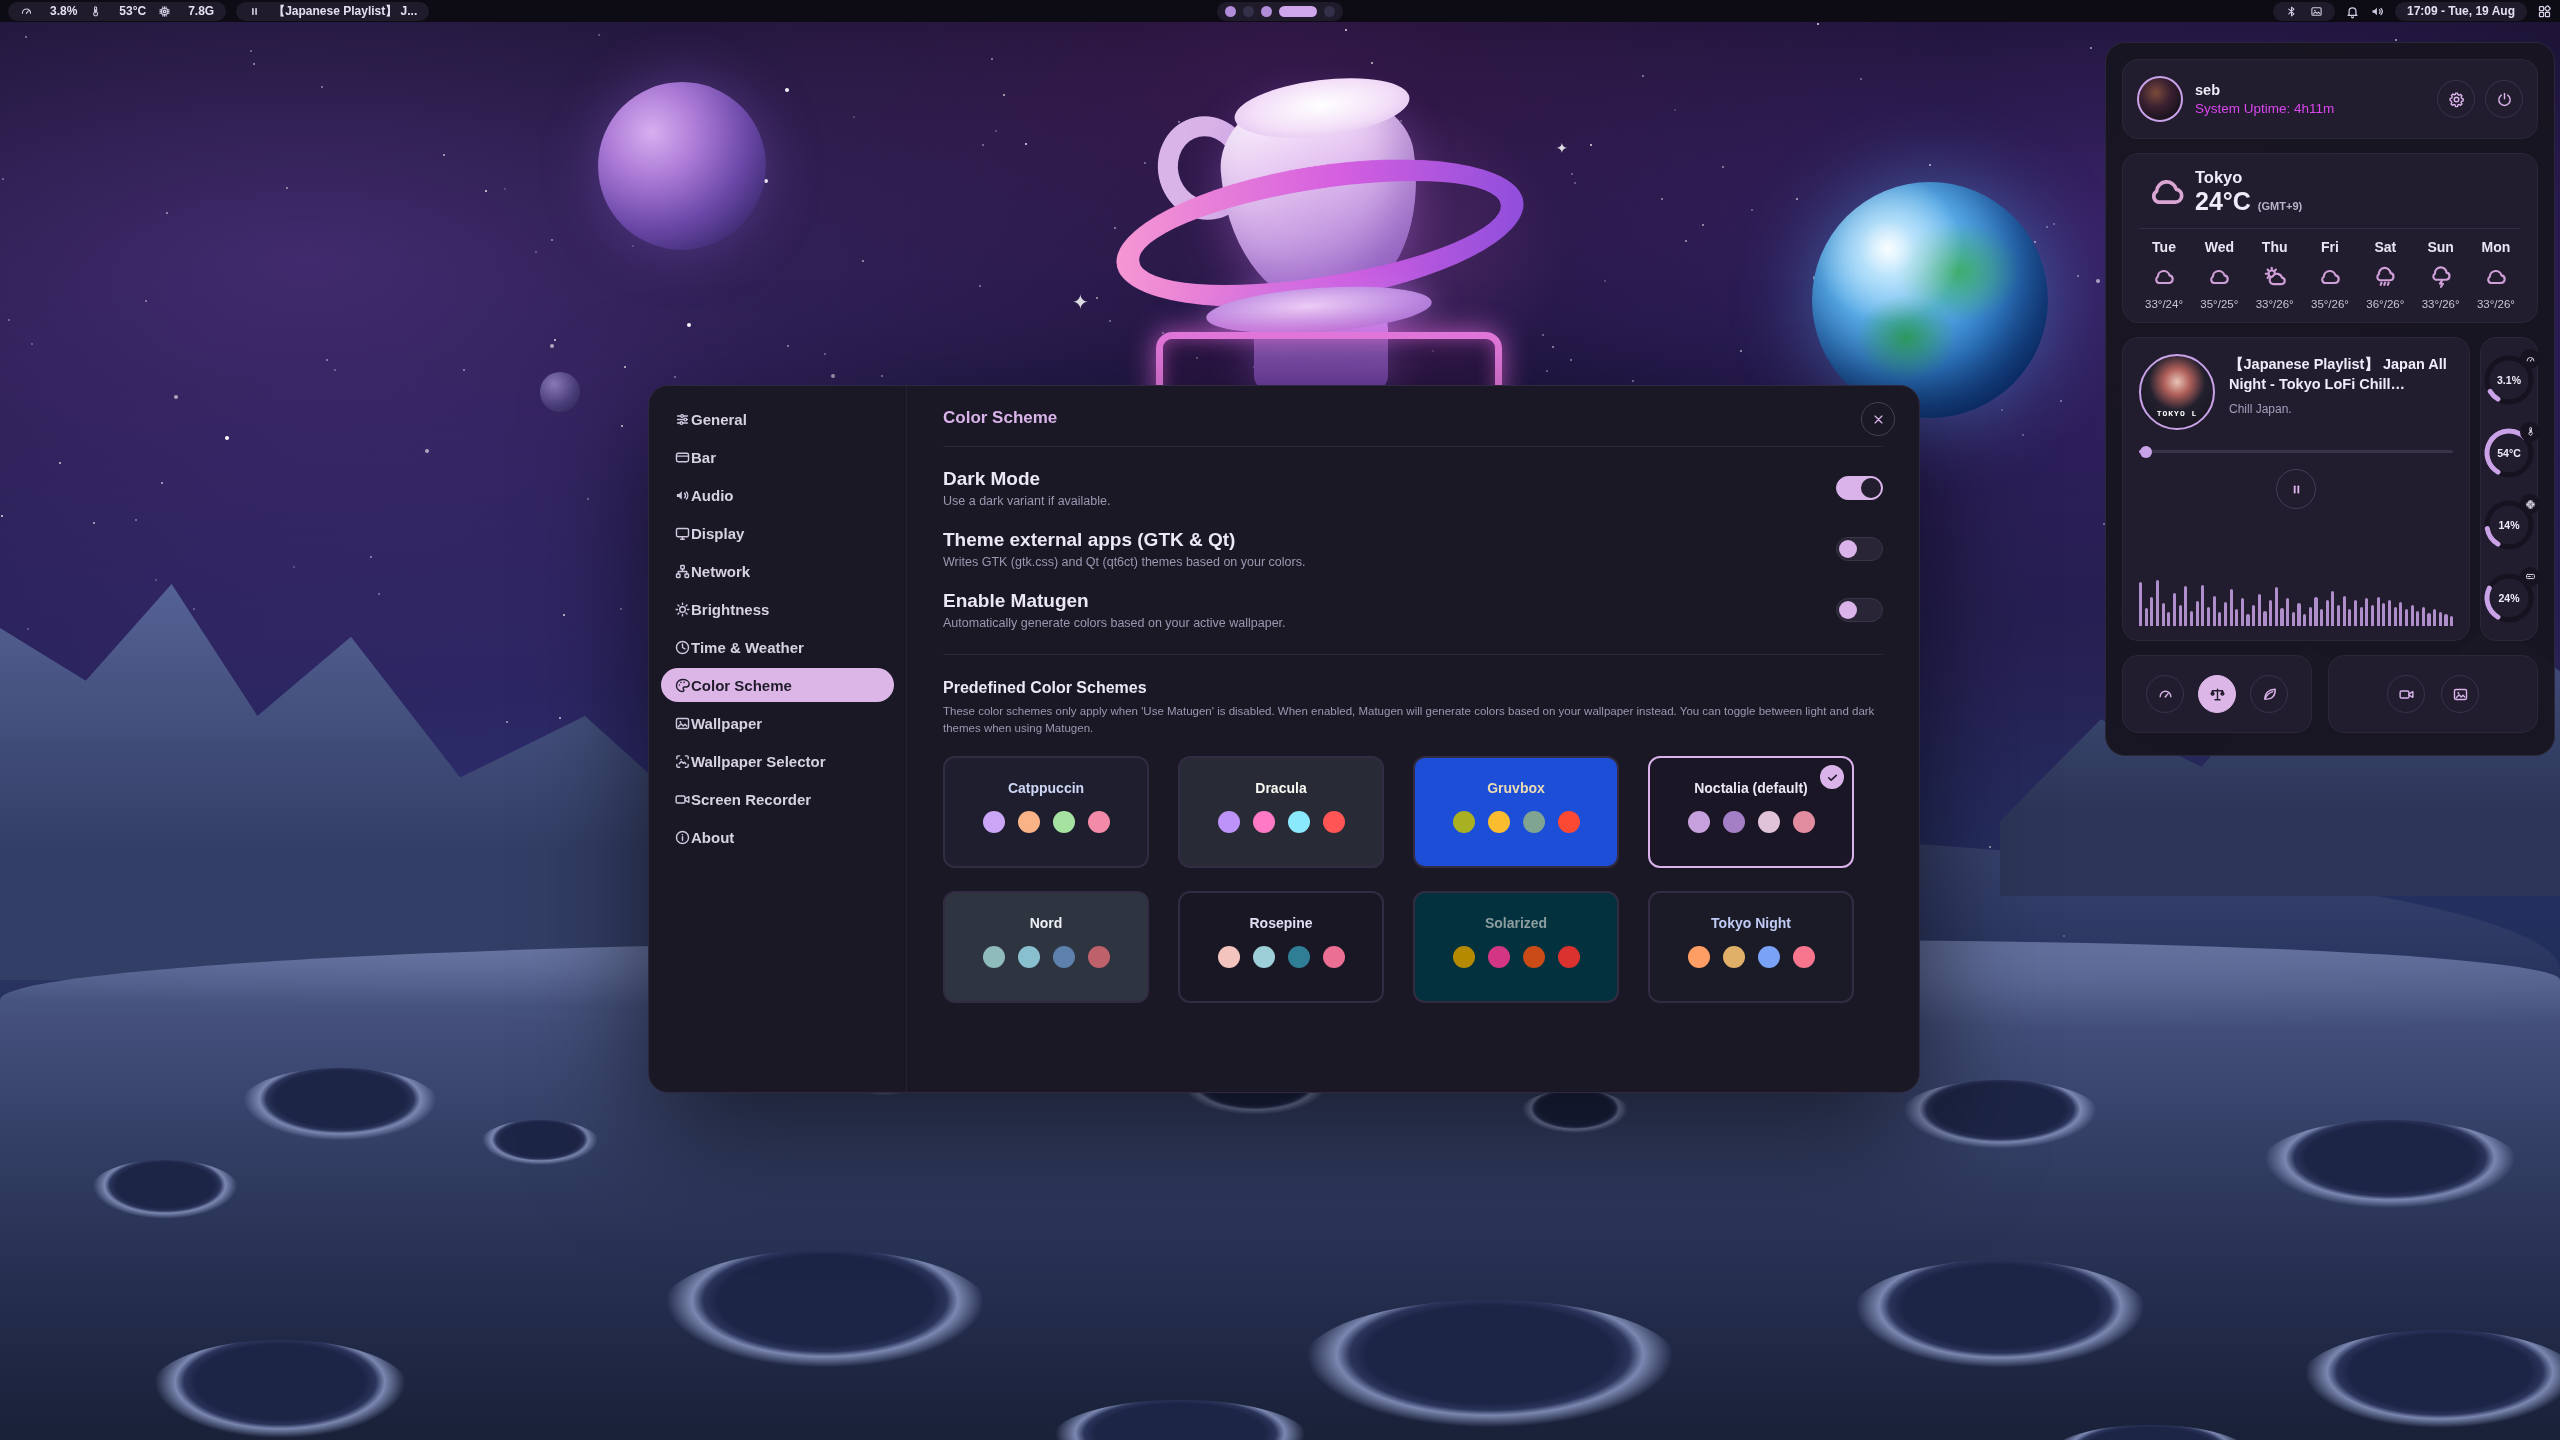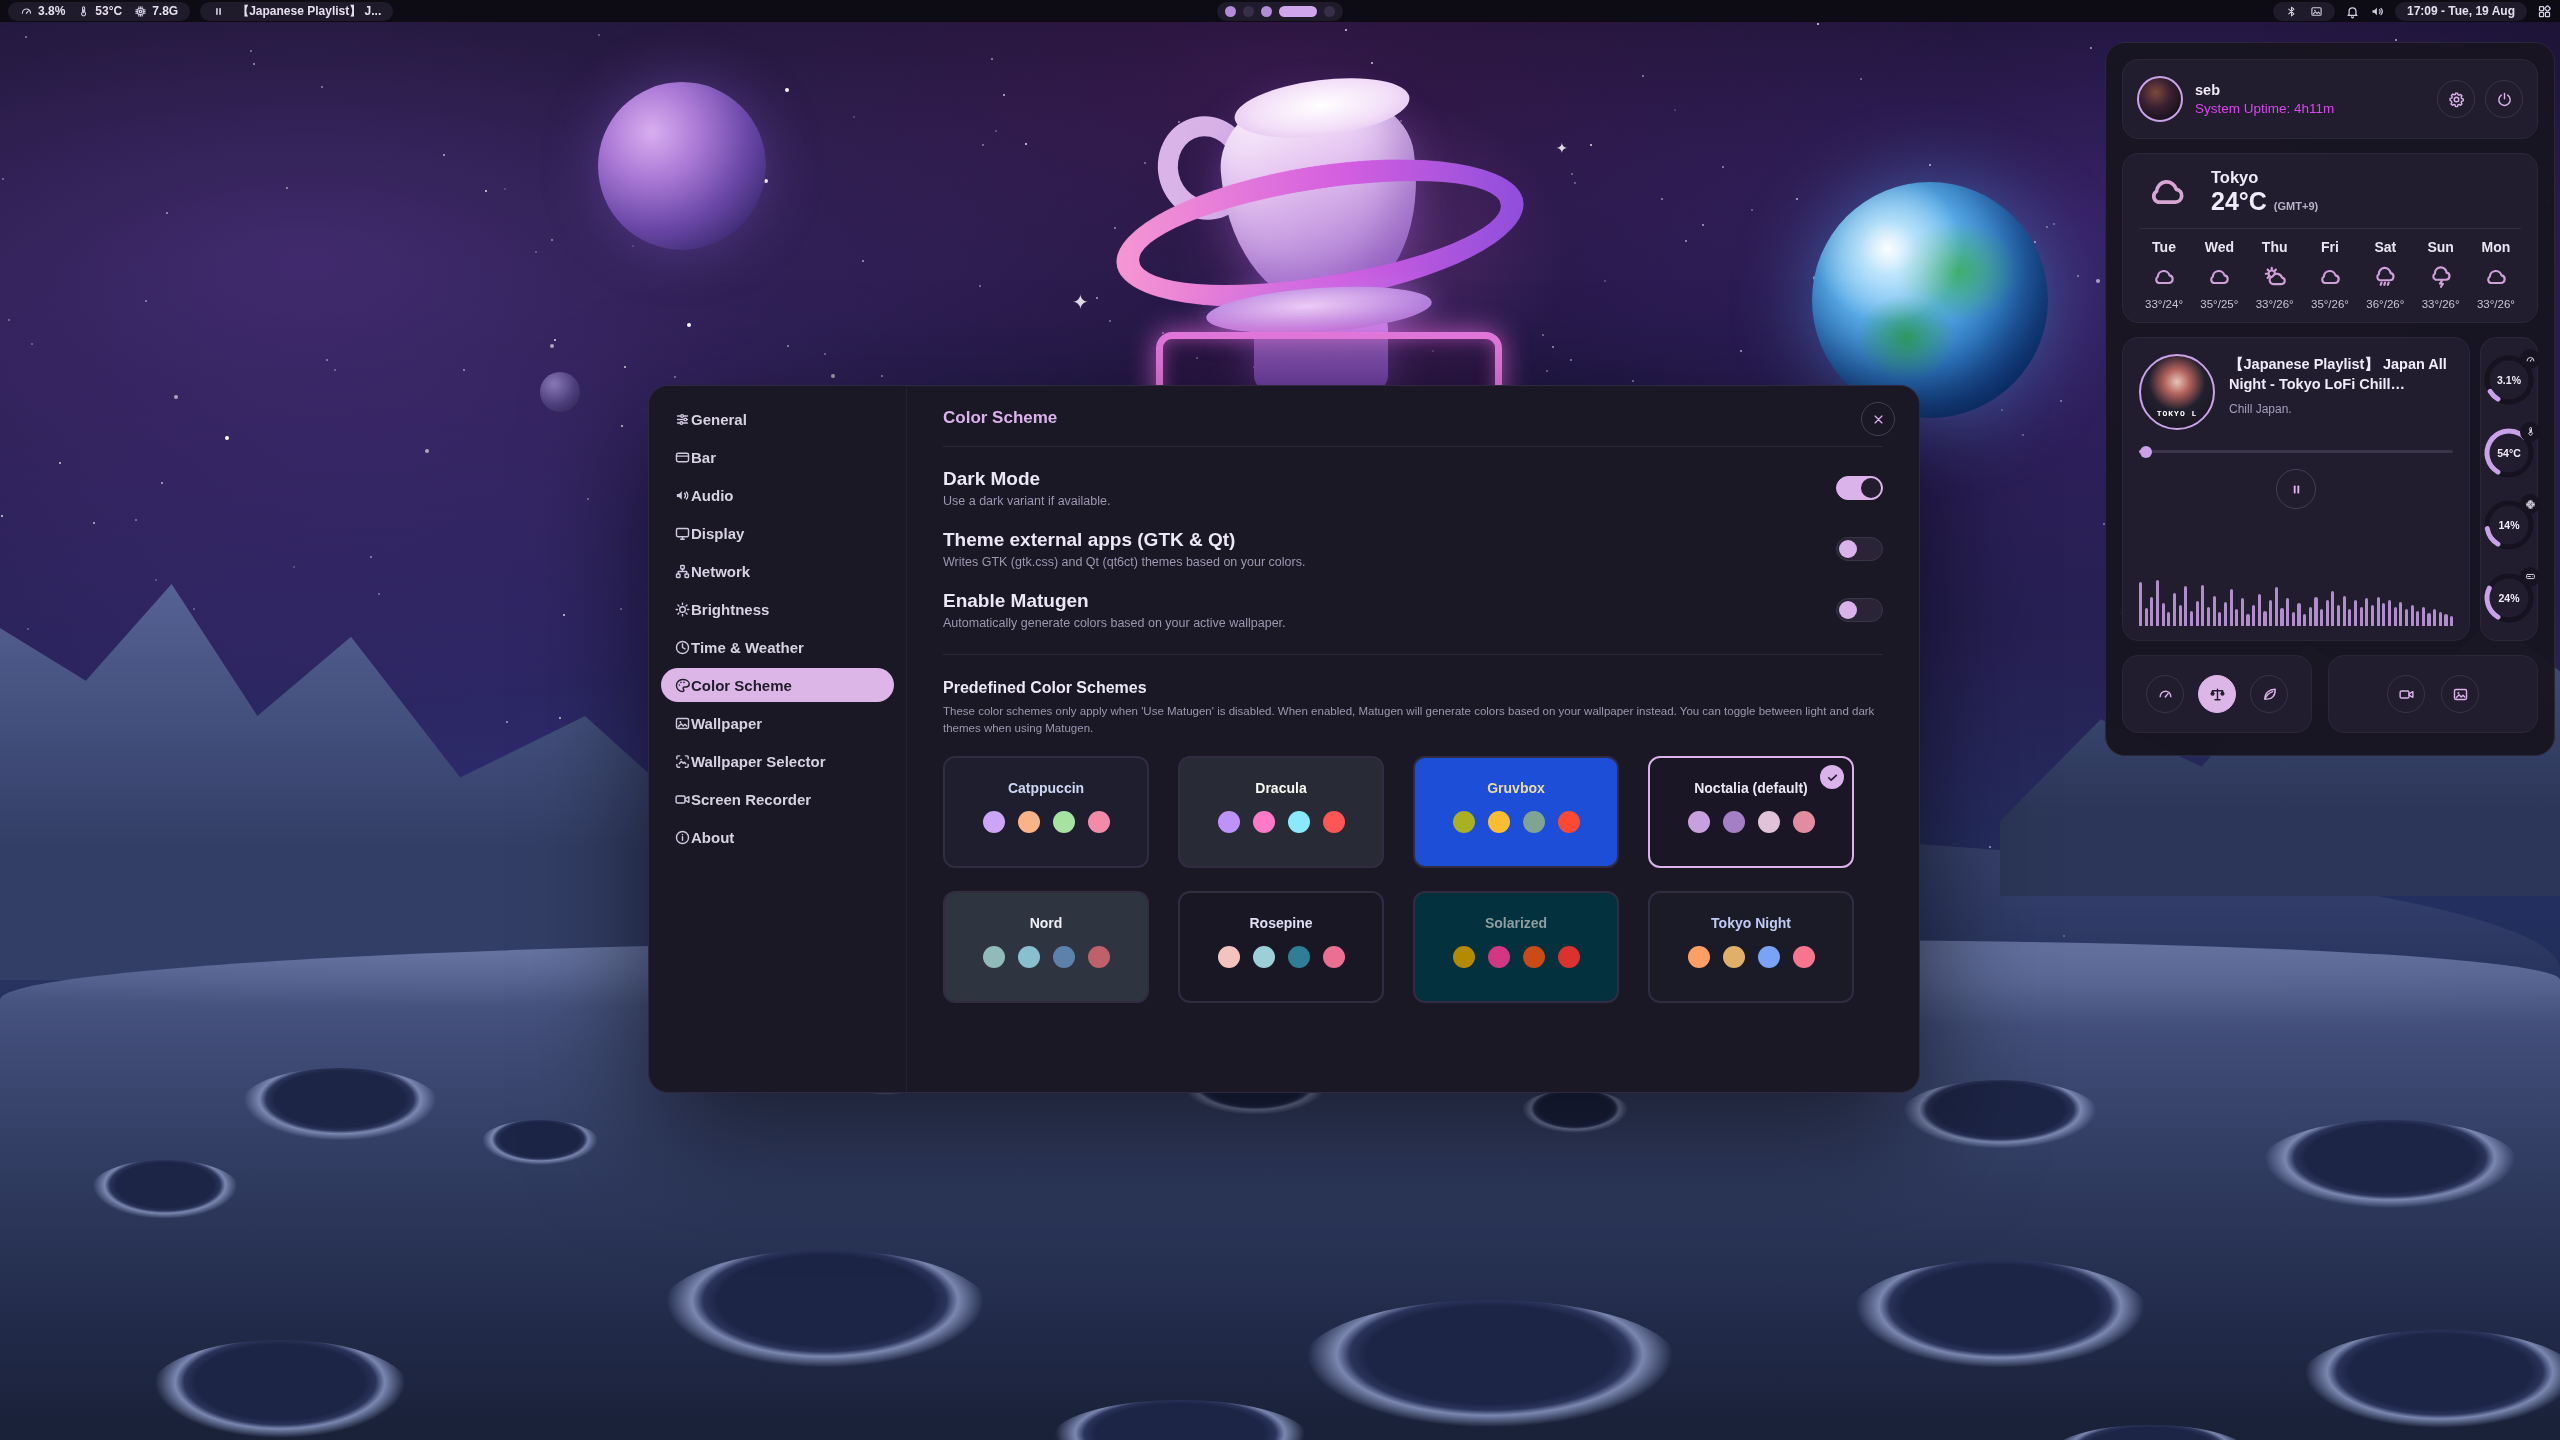--- a/index.html
+++ b/index.html
@@ -64,21 +64,21 @@
  linear-gradient(180deg,#515e8c 0%,#3f4b75 22%,#2f3a5f 48%,#222b4a 75%,#192138 100%);
  border-radius:45% 30% 0 0 / 60px 40px 0 0}
 .crater{position:absolute;border-radius:50%;
  background:radial-gradient(ellipse at 50% 42%,#1d2546 0 46%,#2a335a 52%,#7b87b0 57%,rgba(112,125,168,0) 68%)}
 
 
 .topbar{position:absolute;left:0;top:0;width:2560px;height:22px;background:#0d0b14;z-index:50;display:flex;align-items:center;padding:0 8px;color:#e4def0}
 .tb-left,.tb-right{display:flex;align-items:center;gap:10px}
 .tb-right{margin-left:auto}
 .pill{background:#1f1b2a;border-radius:10px;height:19px;display:flex;align-items:center;gap:12px;padding:0 12px;font-size:12px;font-weight:700;color:#e4def0;white-space:nowrap}
-.tb-item{display:flex;align-items:center;gap:5px}
+.tb-item{display:flex;align-items:center;gap:17px}
 .tb-ico{width:13px;height:13px;display:inline-flex;color:#d4cde4}
 .tb-ico svg{width:100%;height:100%}
 .tb-ico.solo{width:15px;height:15px}
 .tb-center{position:absolute;left:50%;transform:translateX(-50%);gap:7px;padding:0 8px}
 .ws{width:11px;height:11px;border-radius:6px;background:#35304a}
 .ws.occupied{background:#b18cd9}
 .ws.focused{width:38px;background:#cfa6ec}
 
 
 .dialog{position:absolute;left:648px;top:385px;width:1272px;height:708px;background:#1b1826;border:1px solid #2e2940;border-radius:20px;z-index:30;display:flex;box-shadow:0 40px 120px rgba(0,0,0,.6);overflow:hidden}
@@ -118,21 +118,21 @@
 .p-header{height:80px;display:flex;align-items:center;padding:0 14px;gap:12px}
 .avatar{width:46px;height:46px;border-radius:50%;border:2px solid #c9a2e8;flex-shrink:0;
  background:radial-gradient(circle at 40% 35%,#7a4a3a 0%,#3a2030 40%,#14101a 80%)}
 .p-user-name{font-size:14.5px;font-weight:700;color:#f0ebf8}
 .p-user-uptime{font-size:13.5px;color:#d946ef;margin-top:3px}
 .p-hbtns{margin-left:auto;display:flex;gap:10px}
 .round-btn{width:38px;height:38px;border-radius:50%;border:1px solid #39334a;display:flex;align-items:center;justify-content:center;color:#d9b3ea;cursor:pointer;background:transparent}
 .round-btn svg{width:17px;height:17px}
 .round-btn.active{background:#ddb6e8;border-color:#ddb6e8;color:#221d2e}
 .p-weather{padding:14px 16px 12px}
-.pw-top{display:flex;align-items:center;gap:16px}
+.pw-top{display:flex;align-items:center;}
 .pw-cloud{width:56px;height:44px;color:#d9a6d4}
 .pw-cloud svg{width:100%;height:100%}
 .pw-city{font-size:16.5px;font-weight:700;color:#f0ebf8}
 .pw-temp-row{display:flex;align-items:baseline;gap:7px}
 .pw-temp{font-size:25px;font-weight:800;color:#f0ebf8}
 .pw-tz{font-size:11px;font-weight:700;color:#b9b2c8}
 .pw-div{border-bottom:1px solid #322c42;margin:12px 0 10px}
 .pw-forecast{display:flex;justify-content:space-between;padding:0 2px}
 .fc-col{display:flex;flex-direction:column;align-items:center;width:46px}
 .fc-day{font-size:14px;font-weight:700;color:#eae5f2}

